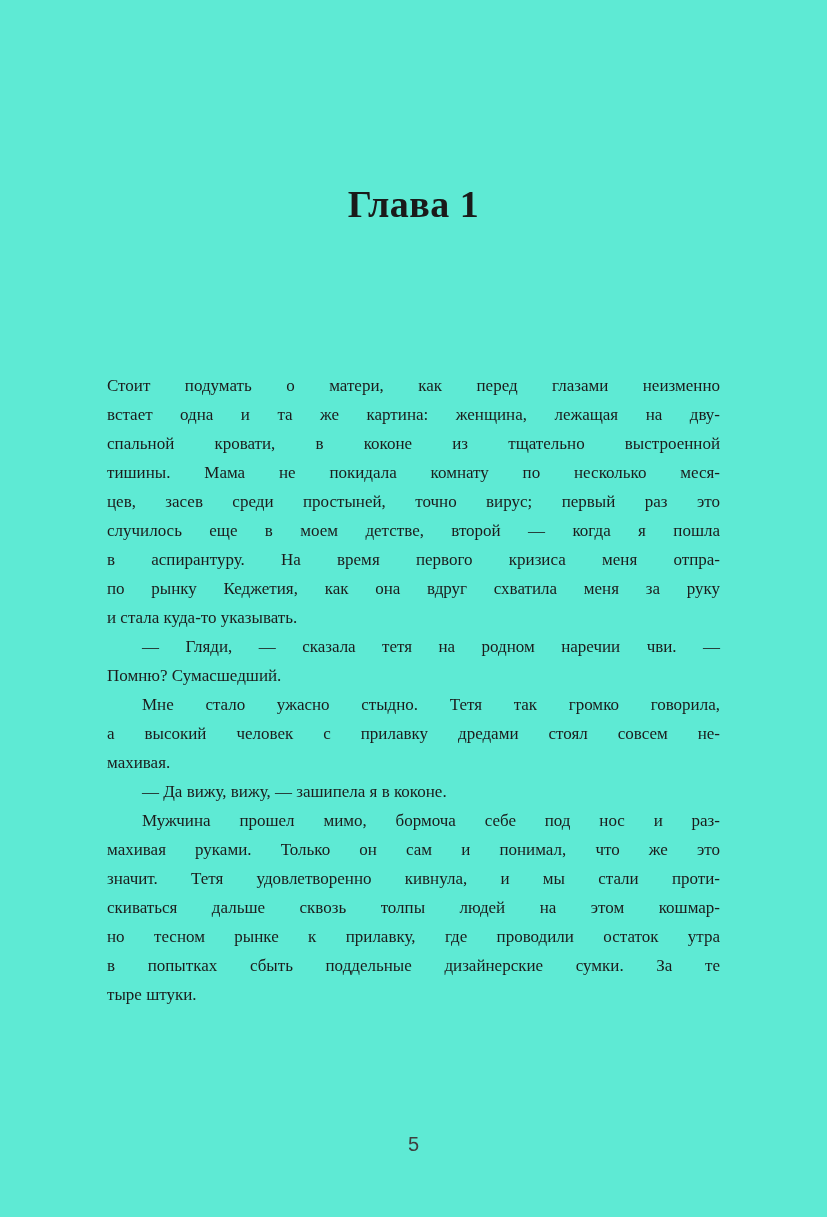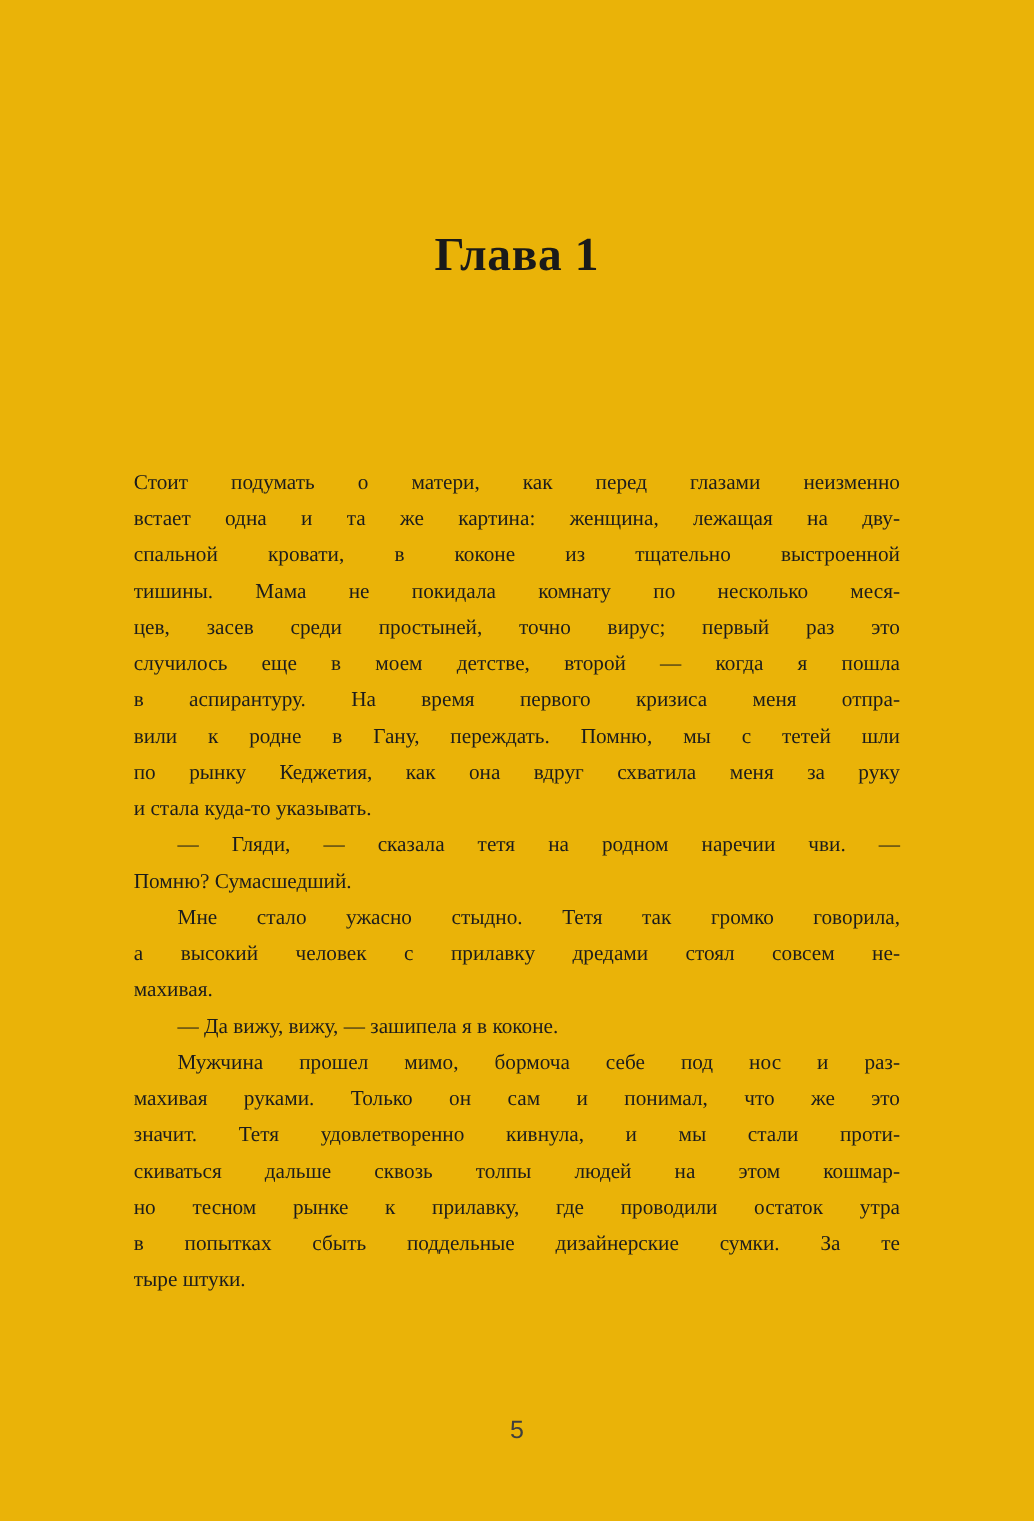--- a/index.html
+++ b/index.html
@@ -5,21 +5,21 @@
 <style>
   html, body {
     margin: 0;
     padding: 0;
     background: #ffffff;
   }
   .page {
     position: relative;
     width: 827px;
     height: 1217px;
-    background: #eab308;
+    background: #5eead4;
     font-family: "Liberation Serif", serif;
     color: #1c1c1c;
     overflow: hidden;
     margin: 0 auto;
   }
   .chapter-title {
     position: absolute;
     top: 183px;
     left: 107px;
     width: 613px;
@@ -71,21 +71,20 @@
   <h1 class="chapter-title">Глава 1</h1>
 
   <div class="body-text">
       <div class="line">Стоит подумать о матери, как перед глазами неизменно</div>
       <div class="line">встает одна и та же картина: женщина, лежащая на дву-</div>
       <div class="line">спальной кровати, в коконе из тщательно выстроенной</div>
       <div class="line">тишины. Мама не покидала комнату по несколько меся-</div>
       <div class="line">цев, засев среди простыней, точно вирус; первый раз это</div>
       <div class="line">случилось еще в моем детстве, второй — когда я пошла</div>
       <div class="line">в аспирантуру. На время первого кризиса меня отпра-</div>
-      <div class="line">вили к родне в Гану, переждать. Помню, мы с тетей шли</div>
       <div class="line">по рынку Кеджетия, как она вдруг схватила меня за руку</div>
       <div class="line para-last">и стала куда-то указывать.</div>
       <div class="line para-first-indent">— Гляди, — сказала тетя на родном наречии чви. —</div>
       <div class="line para-last">Помню? Сумасшедший.</div>
       <div class="line para-first-indent">Мне стало ужасно стыдно. Тетя так громко говорила,</div>
       <div class="line">а высокий человек с прилавку дредами стоял совсем не-</div>
       <div class="line para-last">махивая.</div>
       <div class="line para-first-indent para-last">— Да вижу, вижу, — зашипела я в коконе.</div>
       <div class="line para-first-indent">Мужчина прошел мимо, бормоча себе под нос и раз-</div>
       <div class="line">махивая руками. Только он сам и понимал, что же это</div>

